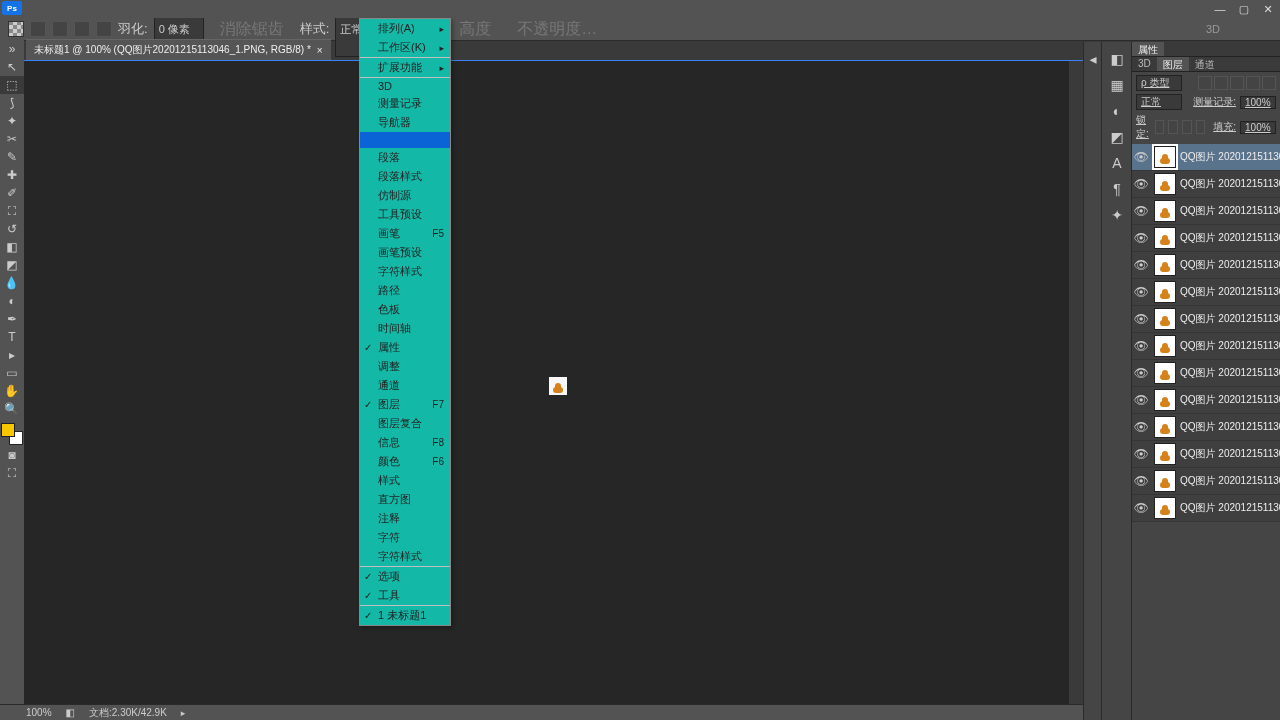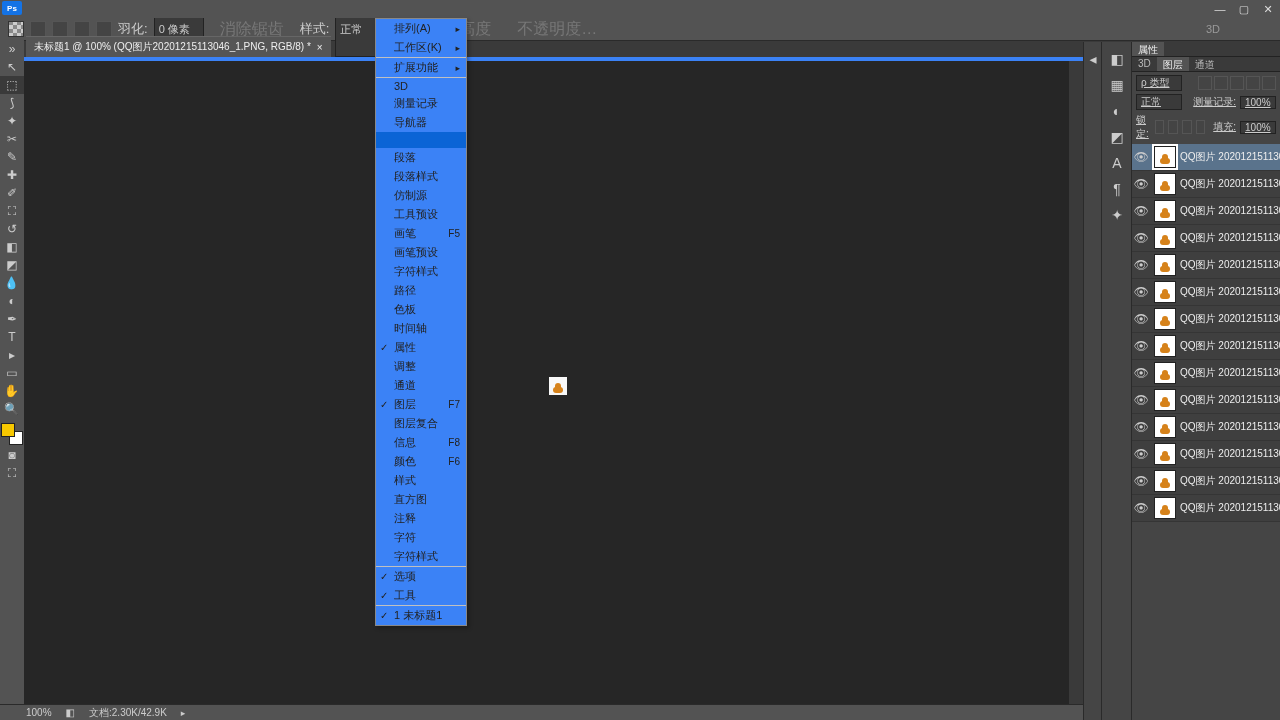--- a/index.html
+++ b/index.html
@@ -16,21 +16,21 @@
 
 .optionsbar { height: 23px; background: #535353; border-bottom: 1px solid #2a2a2a; display: flex; align-items: center; padding-left: 8px; gap: 6px; }
 .checkerbox { width: 16px; height: 16px; background: repeating-conic-gradient(#888 0 25%, #ccc 0 50%) 0/8px 8px; border: 1px solid #333; }
 .opt-icon { width: 16px; height: 16px; border: 1px solid #555; background: #444; }
 .opt-label { font-size: 13px; color: #ccc; }
 .opt-select { background: #3a3a3a; border: 1px solid #222; color: #ccc; padding: 19px 4px; font-size: 11px; min-width: 50px; }
 .ghost-label { color: #777; font-size: 16px; padding: 0 10px; }
 .opt-3d { margin-left: auto; margin-right: 60px; font-size: 11px; color: #999; }
 
 
-.doctabs { height: 20px; background: #3a3a3a; border-bottom: 4px solid #3b82f6; padding-left: 26px; display: flex; align-items: flex-end; }
+.doctabs { height: 20px; background: #3a3a3a; border-bottom: 1px solid #3b82f6; padding-left: 26px; display: flex; align-items: flex-end; }
 .doctab { background: #555; color: #eee; padding: 3px 8px; font-size: 10px; display: flex; align-items: center; gap: 6px; border-top: 1px solid #666; }
 .doctab .x { font-size: 10px; }
 
 
 .tools { position: absolute; left: 0; top: 40px; width: 24px; background: #535353; display: flex; flex-direction: column; }
 .tool-item { width: 24px; height: 18px; display: flex; align-items: center; justify-content: center; position: relative; }
 .tool-item.active { background: #3a3a3a; }
 .tool-glyph { font-size: 12px; color: #ccc; }
 .fg-bg { position: relative; width: 24px; height: 24px; margin-top: 4px; }
 .fg-color { position: absolute; left: 1px; top: 1px; width: 14px; height: 14px; background: #f7c800; border: 1px solid #222; }
@@ -38,21 +38,21 @@
 
 
 .canvas-area { position: absolute; left: 24px; top: 61px; right: 197px; bottom: 16px; background: #262626; }
 .canvas-obj { position: absolute; left: 525px; top: 316px; width: 18px; height: 18px; background: #f8f8f8; display: flex; align-items: center; justify-content: center; }
 .poop { width: 14px; height: 14px; position: relative; }
 .poop::before { content: ""; position: absolute; left: 2px; bottom: 0; width: 10px; height: 6px; background: #d6821a; border-radius: 4px; }
 .poop::after { content: ""; position: absolute; left: 4px; bottom: 5px; width: 6px; height: 5px; background: #d6821a; border-radius: 3px 3px 0 0; }
 .canvas-scrollbar-v { position: absolute; right: 0; top: 0; bottom: 0; width: 14px; background: #3a3a3a; }
 
 
-.dropdown { position: absolute; left: 375px; top: 18px; width: 92px; background: #3b82f6; border: 1px solid #888; box-shadow: 2px 2px 4px rgba(0,0,0,0.3); z-index: 100; }
+.dropdown { position: absolute; left: 359px; top: 18px; width: 92px; background: #14b8a6; border: 1px solid #888; box-shadow: 2px 2px 4px rgba(0,0,0,0.3); z-index: 100; }
 .dd-item { padding: 2px 6px 2px 18px; font-size: 11px; color: #222; position: relative; display: flex; justify-content: space-between; align-items: center; }
 .dd-item.highlight { background: #0a64d6; color: white; }
 .dd-item.sep-after { border-bottom: 1px solid #c0c0c0; }
 .dd-check { position: absolute; left: 4px; font-size: 10px; }
 .dd-arrow { font-size: 9px; }
 .dd-short { font-size: 10px; }
 
 
 .right-dock { position: absolute; right: 0; top: 42px; bottom: 0; width: 197px; display: flex; }
 .dock-icons { width: 30px; background: #454545; border-left: 1px solid #2a2a2a; display: flex; flex-direction: column; padding-top: 4px; }

